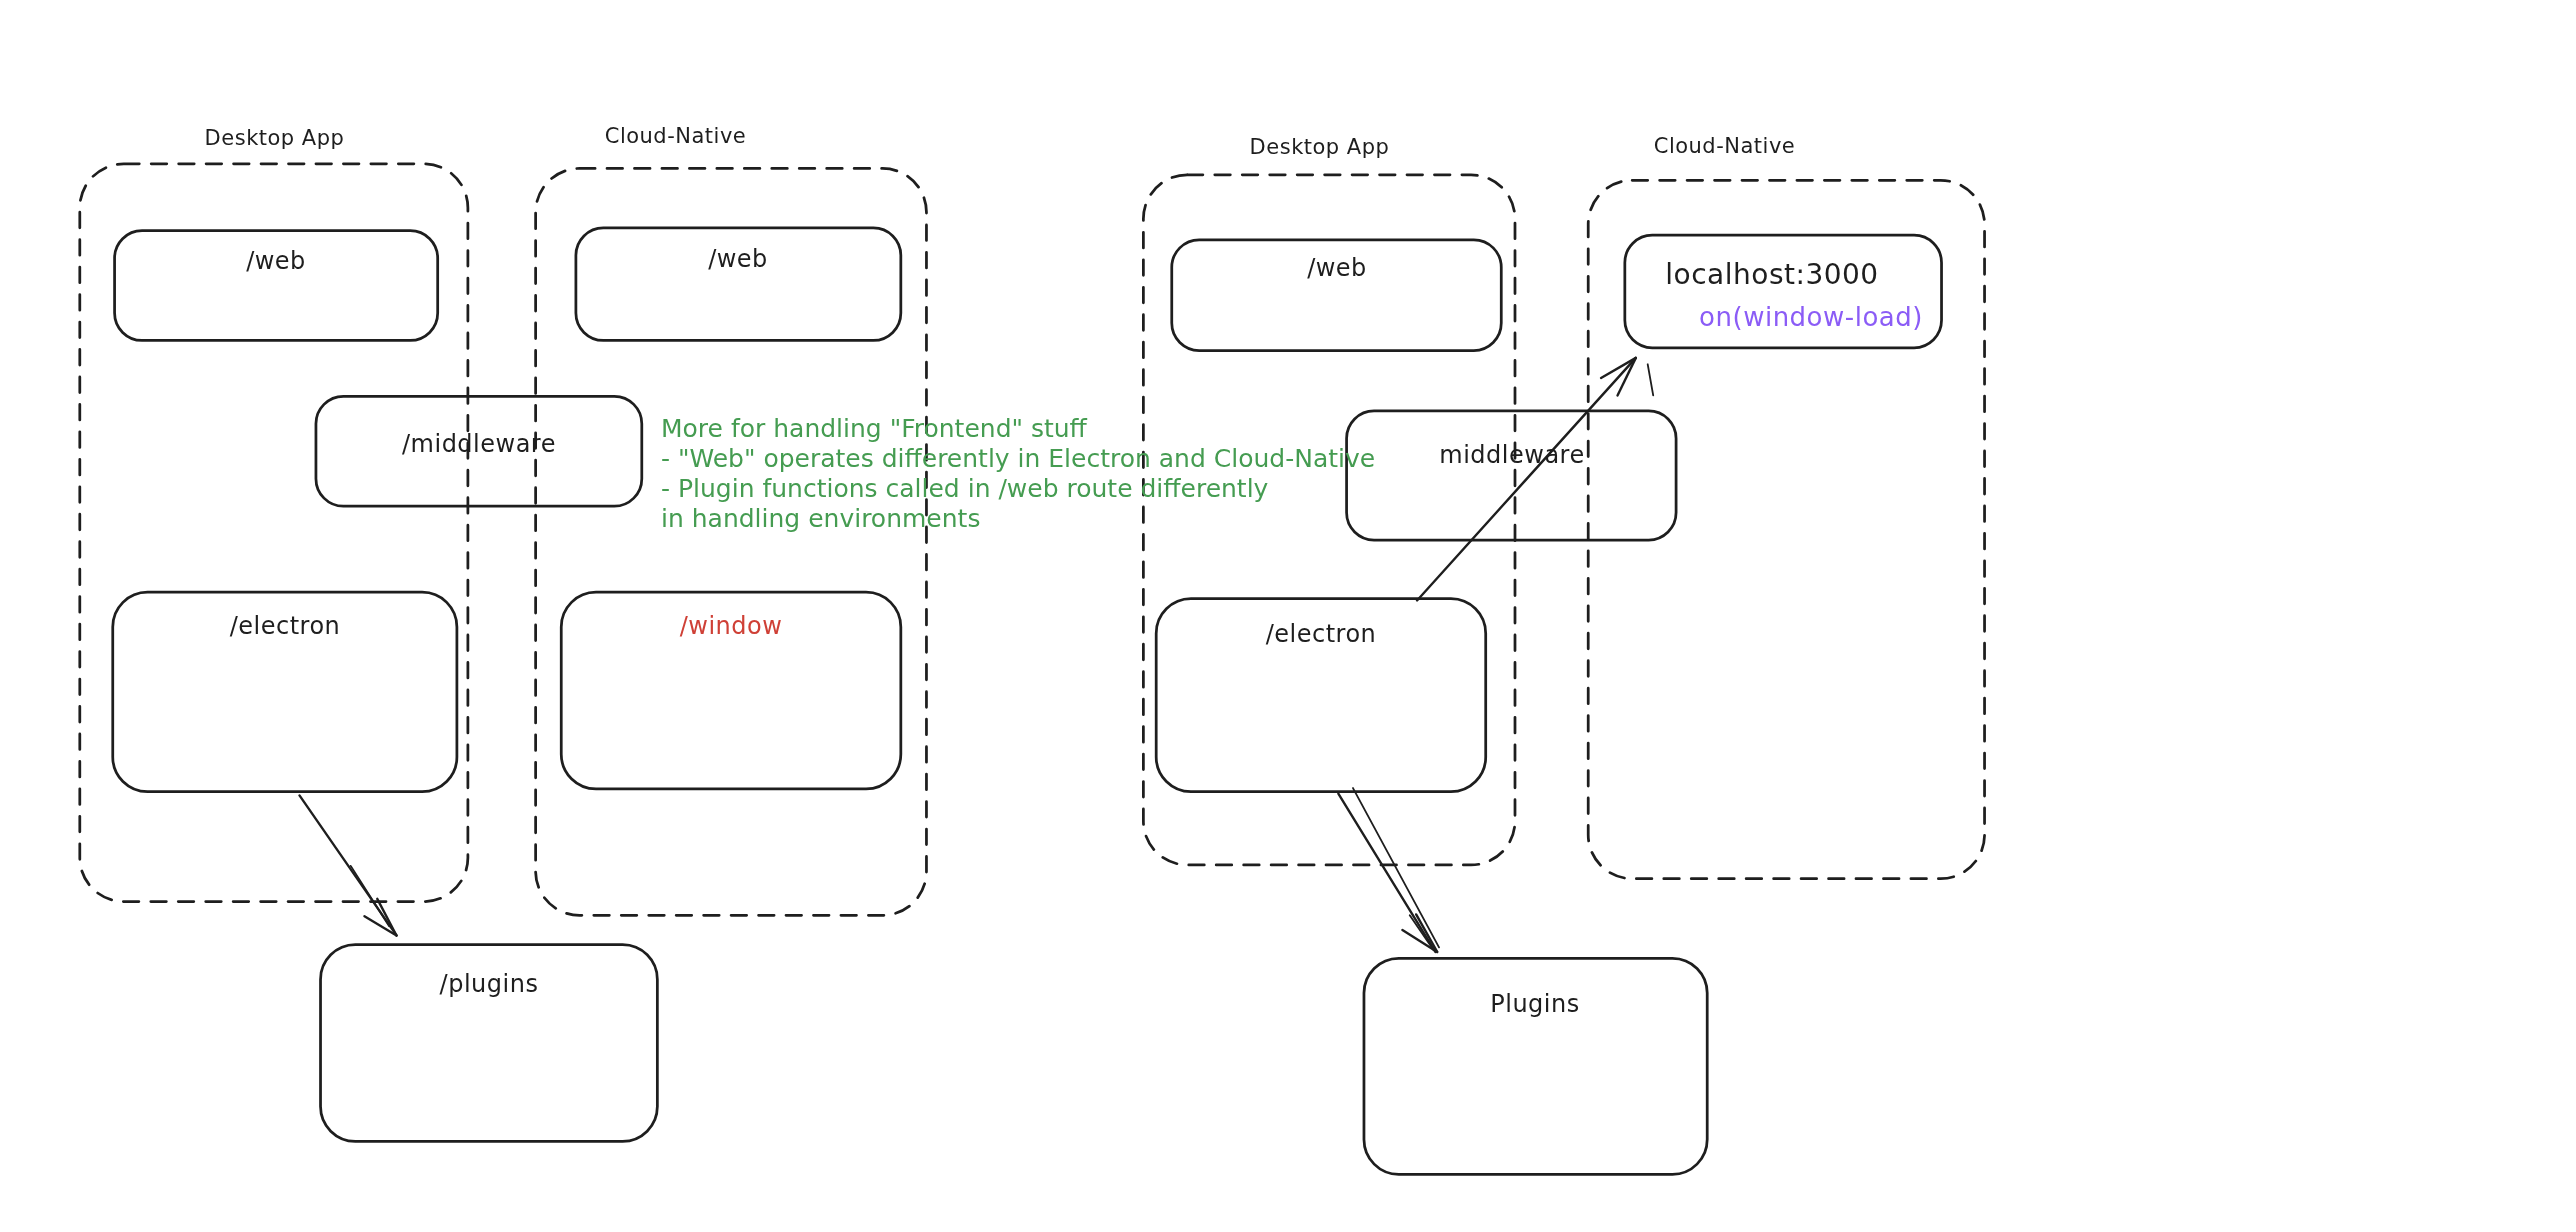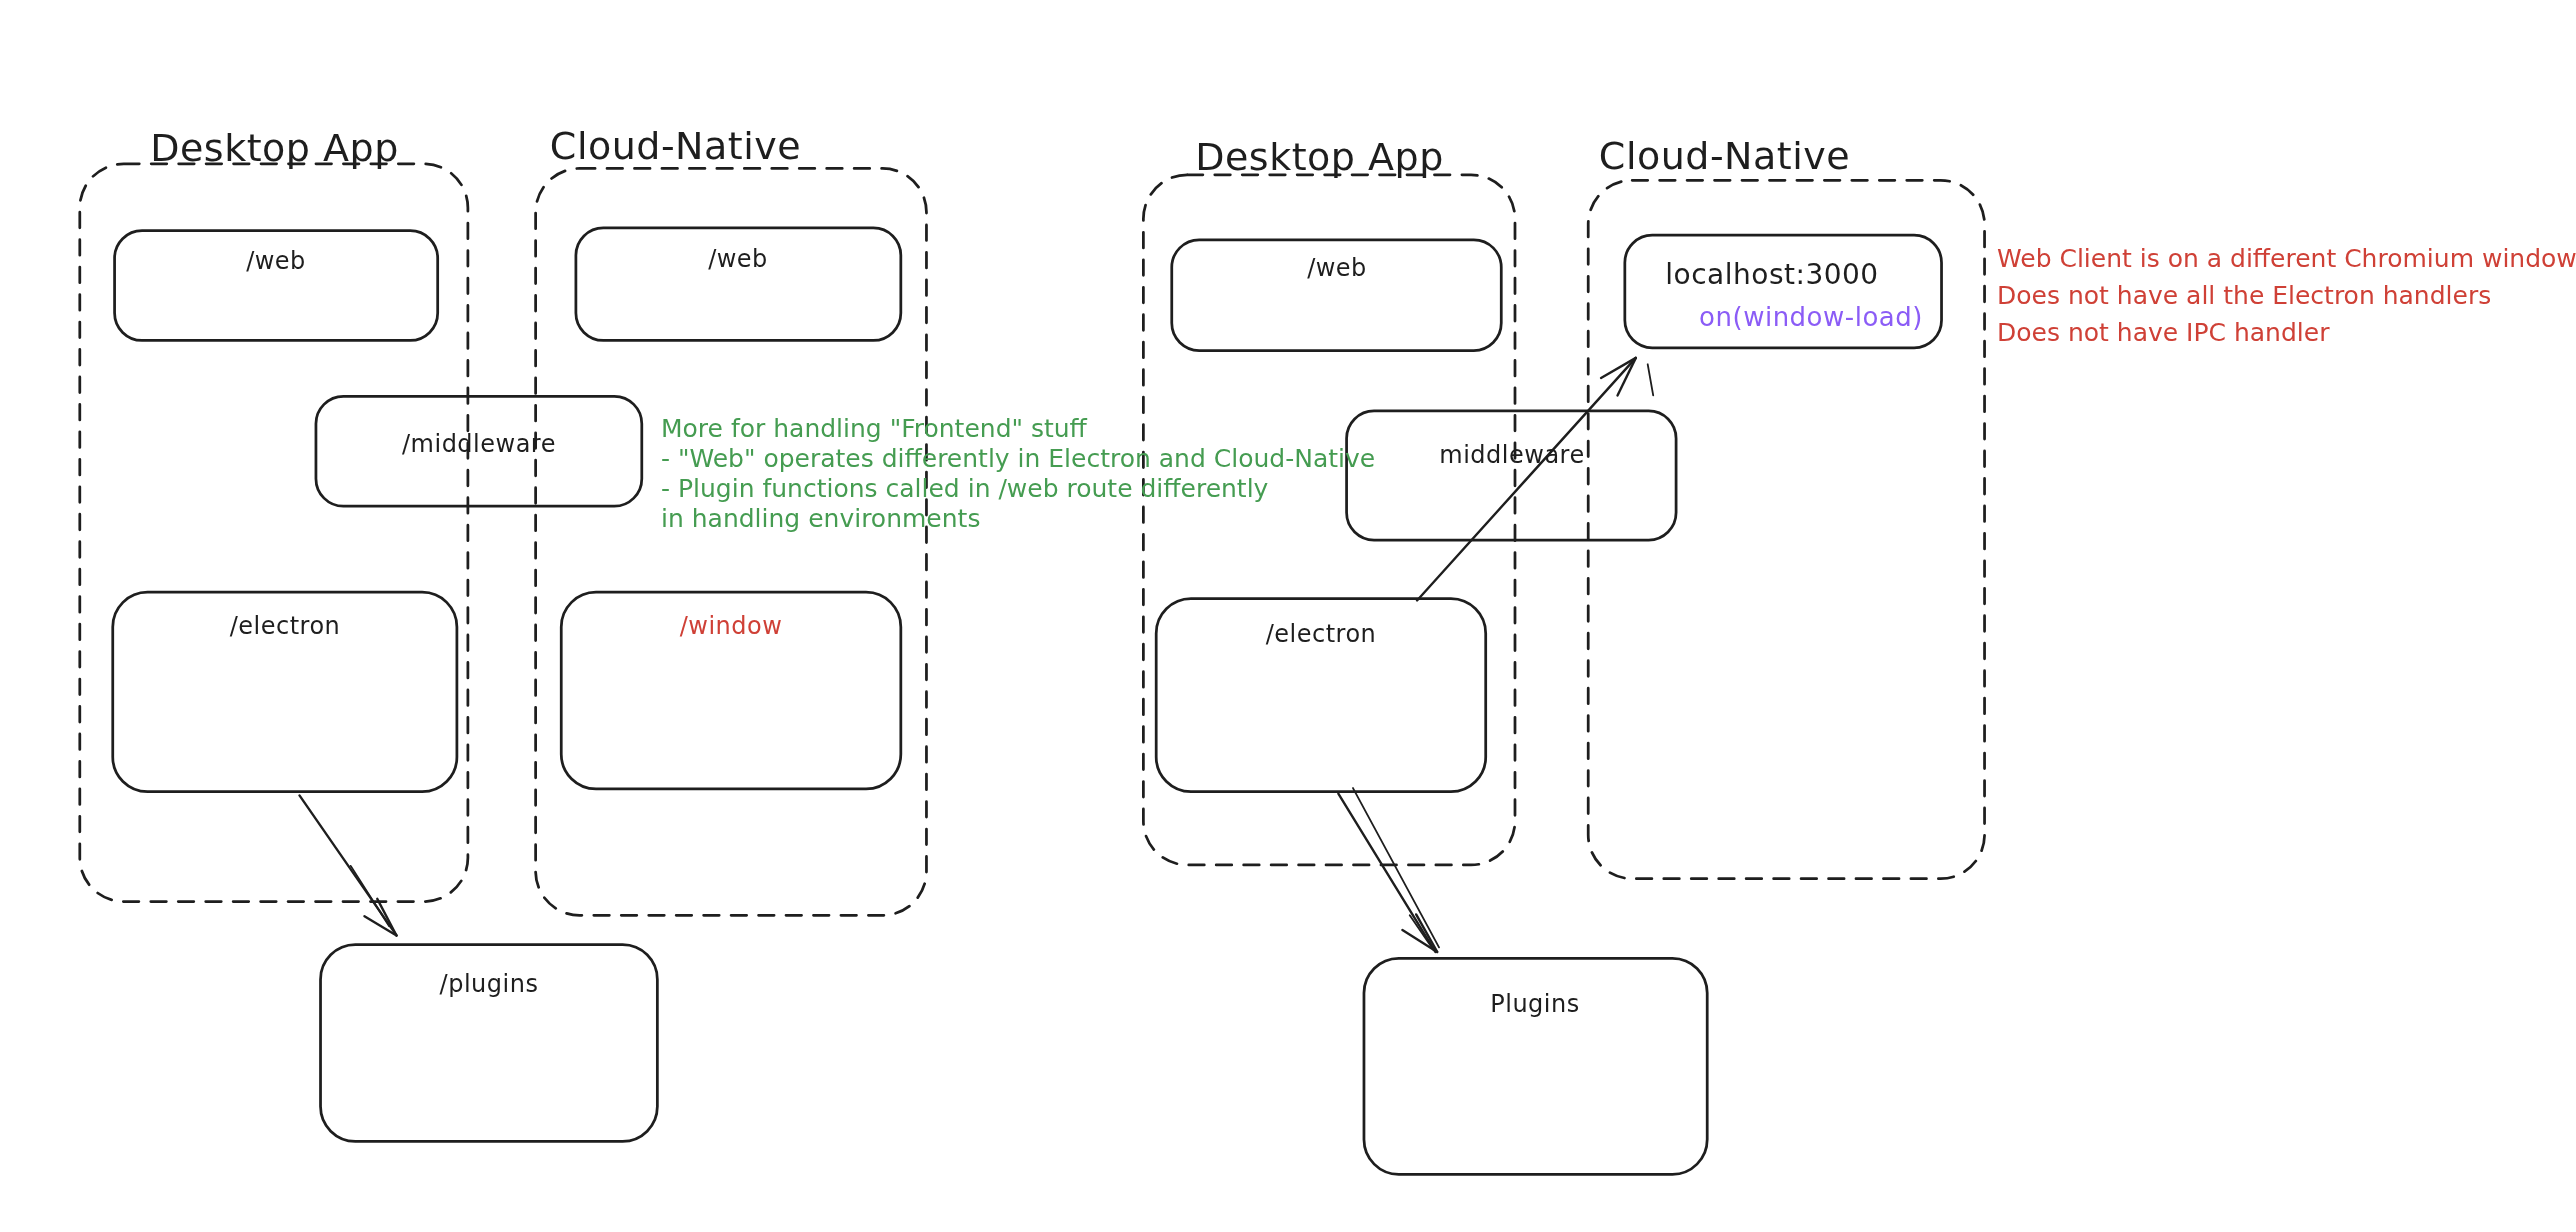--- a/index.html
+++ b/index.html
@@ -42,21 +42,21 @@
     stroke-linecap: round;
   }
   .arrow-line.thin { stroke-width: 2; }
   .txt {
     position: absolute;
     text-align: center;
     white-space: nowrap;
     letter-spacing: 0.5px;
   }
   .group-title {
-    font-size: 38px;
+    font-size: 21px;
     width: 311px;
   }
   .node-label {
     font-size: 24px;
     width: 330px;
   }
   .node-label.red { color: #cf4036; }
   .localhost-label { font-size: 28px; }
   .event-label {
     font-size: 26px;
@@ -146,20 +146,15 @@
   <div class="txt node-label" style="left:1156px; top:620px;">/electron</div>
   <div class="txt node-label" style="left:1370px; top:990px;">Plugins</div>
 
   <div class="note green" style="left:661px; top:414px;">
     <div>More for handling "Frontend" stuff</div>
     <div>- "Web" operates differently in Electron and Cloud-Native</div>
     <div>- Plugin functions called in /web route differently</div>
     <div>in handling environments</div>
   </div>
 
-  <div class="note red" style="left:1997px; top:240px;">
-    <div>Web Client is on a different Chromium window</div>
-    <div>Does not have all the Electron handlers</div>
-    <div>Does not have IPC handler</div>
-  </div>
 
 </div>
 
 
 </body></html>

